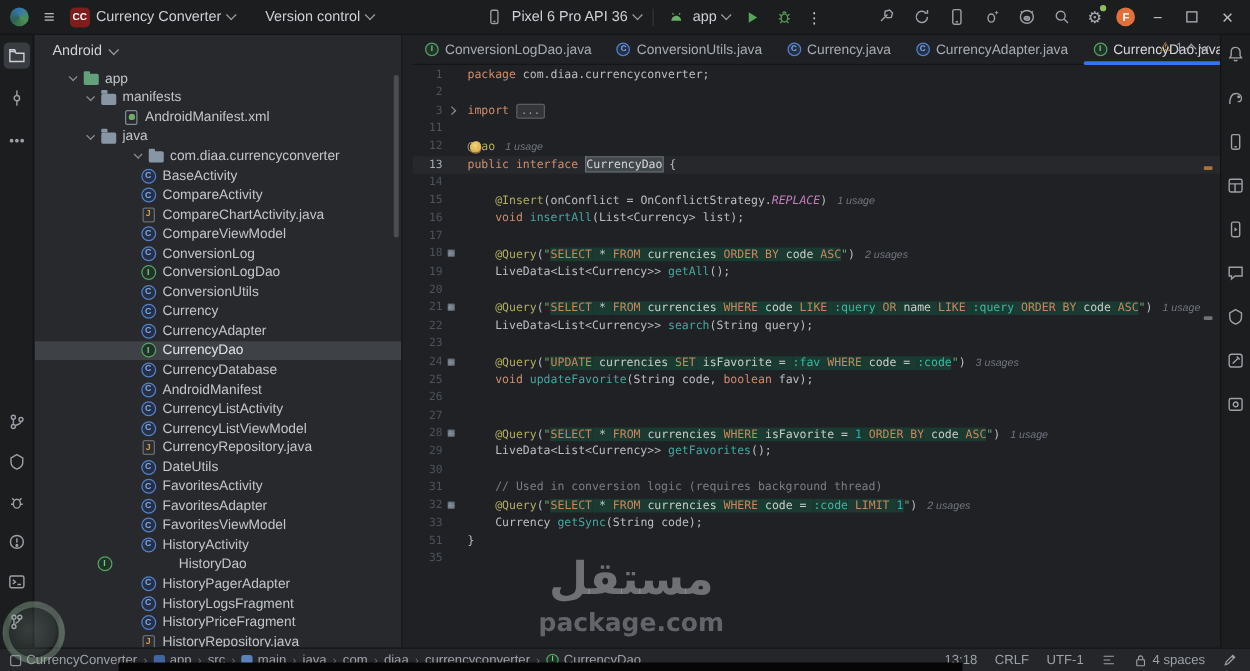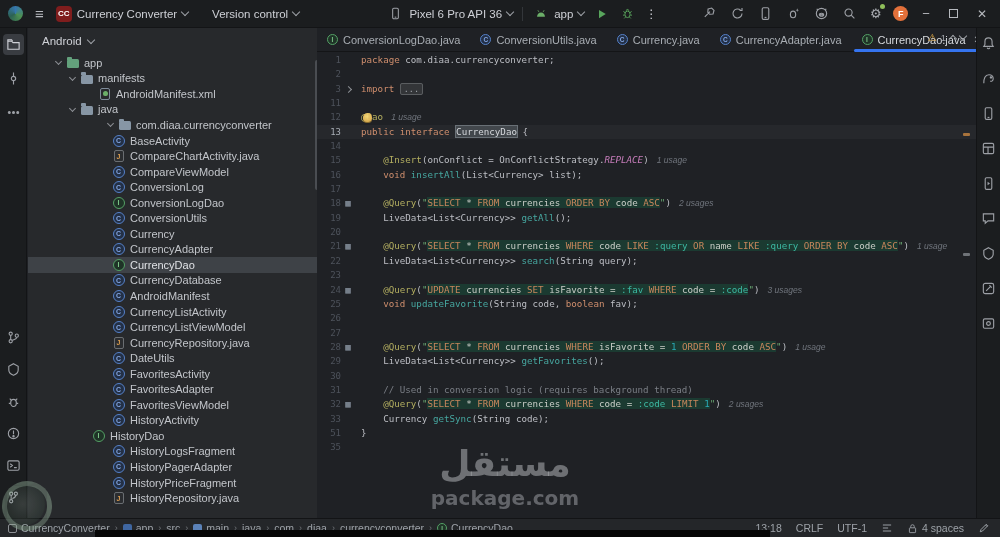--- a/index.html
+++ b/index.html
@@ -57,21 +57,21 @@
   .ci{width:12px;height:12px;border-radius:50%;font-size:7px;font-weight:bold;
       display:inline-flex;align-items:center;justify-content:center;}
   .ci.c{background:#233046;border:1px solid #5581C9;color:#83A6E3;}
   .ci.i{background:#1F3327;border:1px solid #54A065;color:#7CC588;}
   .ic-jfile{width:10px;height:12px;border:1px solid #6A6E72;border-radius:2px;background:#2B2D30;
             color:#D89B4F;font-size:7px;font-weight:bold;display:inline-flex;align-items:center;justify-content:center;}
   .ic-manifest{width:10px;height:12px;border:1px solid #7E8B99;border-radius:2px;position:relative;}
   .ic-manifest::before{content:"";position:absolute;left:2px;top:2px;width:5px;height:5px;border-radius:50% 50% 2px 2px;background:#6BAE68;}
   #proj-scroll{position:absolute;right:2px;top:32px;width:4px;height:130px;border-radius:2px;background:#4A4D52;}
   
-  #editor{position:absolute;left:317px;top:28px;right:24px;height:490px;background:#1F2125;}
+  #editor{position:absolute;left:330px;top:28px;right:24px;height:490px;background:#1F2125;}
   #tabbar{height:24px;display:flex;align-items:stretch;border-bottom:1px solid #141517;font-size:11px;color:#A8ADB3;}
   .tab{display:flex;align-items:center;gap:5px;padding:0 10px;position:relative;cursor:pointer;white-space:nowrap;}
   .tab.active{color:#D5D8DC;}
   .tab.active::after{content:"";position:absolute;left:2px;right:2px;bottom:-1px;height:3px;background:#3574F0;border-radius:2px;}
   .tab .ci{width:11px;height:11px;font-size:6.5px;}
   .tab-close{color:#9DA0A6;font-size:10px;margin-left:3px;}
   .tab-actions{margin-left:auto;display:flex;align-items:center;gap:10px;padding-right:8px;color:#9DA0A6;}
   .kebab{font-size:12px;letter-spacing:0;}
   #code{position:absolute;left:0;top:25px;right:0;bottom:0;overflow:hidden;
         font-family:"DejaVu Sans Mono","Liberation Mono",monospace;font-size:9.2px;}
@@ -340,20 +340,26 @@
           <span>com.diaa.currencyconverter</span>
         </div>
         <div class="trow" style="padding-left: 84px;">
           <span class="tico">
             <span class="ci c">C</span>
           </span>
           <span>BaseActivity</span>
         </div>
         <div class="trow" style="padding-left: 84px;">
           <span class="tico">
+            <span class="ci c">C</span>
+          </span>
+          <span>CompareActivity</span>
+        </div>
+        <div class="trow" style="padding-left: 84px;">
+          <span class="tico">
             <span class="ic-jfile">J</span>
           </span>
           <span>CompareChartActivity.java</span>
         </div>
         <div class="trow" style="padding-left: 84px; text-align: right;">
           <span class="tico">
             <span class="ci c">C</span>
           </span>
           <span>CompareViewModel</span>
         </div>
@@ -446,37 +452,37 @@
             <span class="ci c">C</span>
           </span>
           <span>FavoritesViewModel</span>
         </div>
         <div class="trow" style="padding-left: 84px;">
           <span class="tico">
             <span class="ci c">C</span>
           </span>
           <span>HistoryActivity</span>
         </div>
-        <div class="trow" style="padding-left: 64px;">
+        <div class="trow" style="padding-left: 49px; gap: 48px;">
           <span class="tico">
             <span class="ci i">I</span>
           </span>
           <span>HistoryDao</span>
         </div>
         <div class="trow" style="padding-left: 84px;">
           <span class="tico">
             <span class="ci c">C</span>
           </span>
+          <span>HistoryPagerAdapter</span>
+        </div>
+        <div class="trow" style="padding-left: 84px;">
+          <span class="tico">
+            <span class="ci c">C</span>
+          </span>
           <span>HistoryLogsFragment</span>
-        </div>
-        <div class="trow" style="padding-left: 84px;">
-          <span class="tico">
-            <span class="ci c">C</span>
-          </span>
-          <span>HistoryPagerAdapter</span>
         </div>
         <div class="trow" style="padding-left: 84px;">
           <span class="tico">
             <span class="ci c">C</span>
           </span>
           <span>HistoryPriceFragment</span>
         </div>
         <div class="trow" style="padding-left: 84px;">
           <span class="tico">
             <span class="ic-jfile">J</span>

